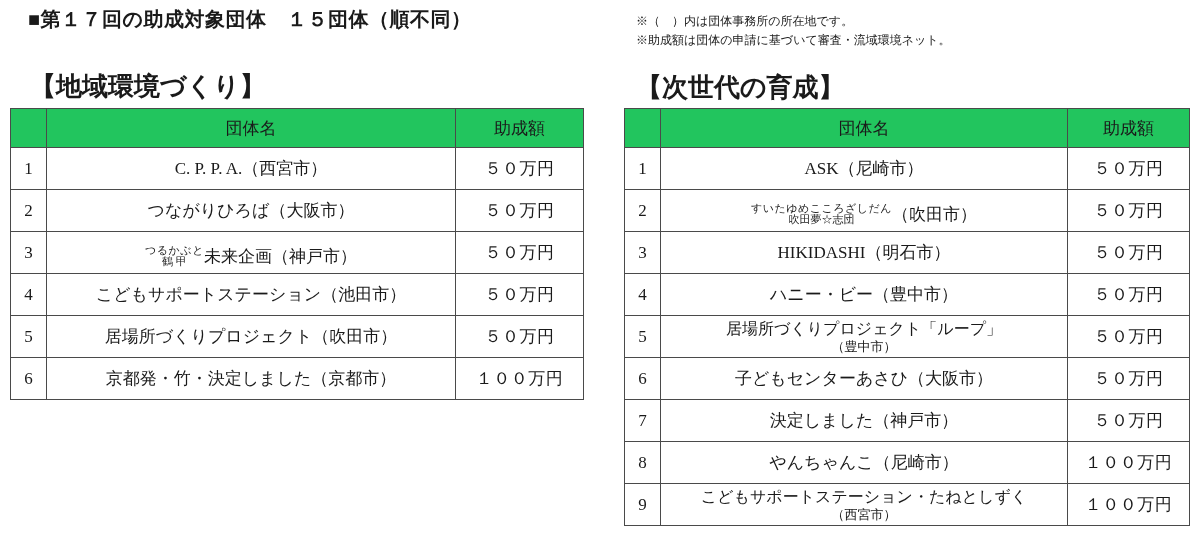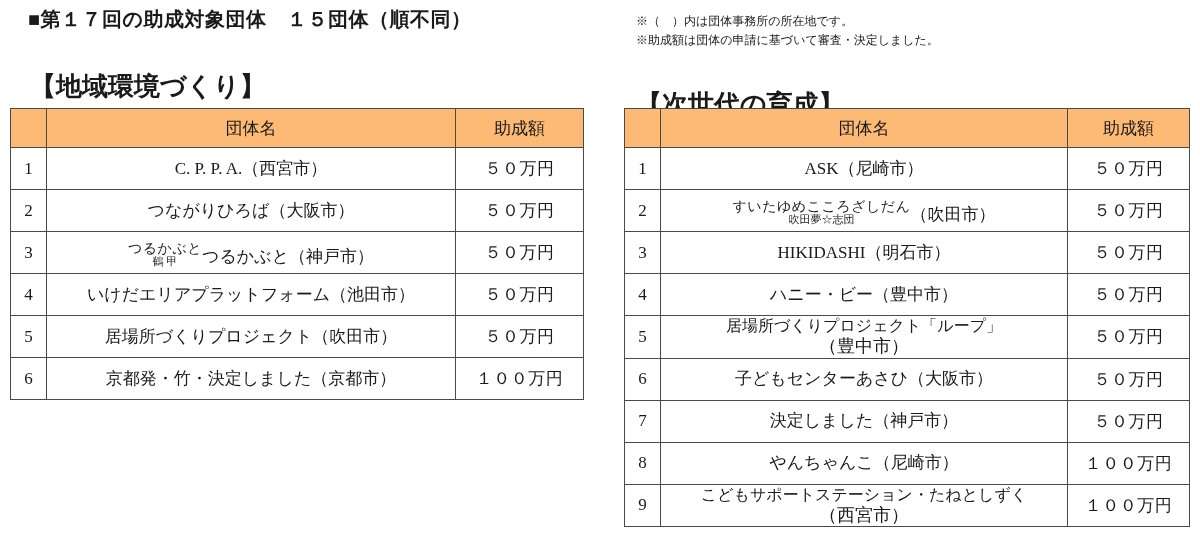--- a/index.html
+++ b/index.html
@@ -41,21 +41,21 @@
     white-space: nowrap;
   }
   
   .sec-heading {
     position: absolute;
     font-size: 26px;
     font-weight: bold;
     white-space: nowrap;
   }
   #heading-left { left: 30px; top: 69px; }
-  #heading-right { left: 636px; top: 87px; }
+  #heading-right { left: 636px; top: 70px; }
 
   
   .tbl-wrap {
     position: absolute;
   }
   #tbl-left-wrap { left: 10px; top: 108px; width: 574px; }
   #tbl-right-wrap { left: 624px; top: 108px; width: 566px; }
 
   table.grant {
     border-collapse: collapse;
@@ -63,21 +63,21 @@
     width: 100%;
     background: #fff;
   }
   table.grant th, table.grant td {
     border: 1px solid #4a4a4a;
     text-align: center;
     vertical-align: middle;
     padding: 0;
   }
   table.grant thead th {
-    background: #fdba74;
+    background: #22c55e;
     font-weight: normal;
     font-size: 17px;
     height: 38px;
   }
   table.grant tbody td {
     height: 41px;
     font-size: 17px;
   }
   .col-no { width: 36px; }
   .col-amt-left { width: 128px; }
@@ -91,36 +91,36 @@
   }
   .cell-name.small {
     font-size: 16px;
   }
   .cell-amt {
     font-size: 17px;
     letter-spacing: 0.5px;
   }
   .name-sub {
     display: block;
-    font-size: 18px;
+    font-size: 13px;
     line-height: 1.2;
   }
   
   .ruby {
     display: inline-block;
     position: relative;
     line-height: 1.1;
   }
   .ruby > .rb {
     display: block;
     font-size: 11px;
   }
   .ruby > .rt {
     display: block;
-    font-size: 14px;
+    font-size: 11px;
     line-height: 1;
     letter-spacing: 0.5px;
     margin-bottom: -1px;
   }
   .ruby-holder {
     display: inline-flex;
     align-items: flex-end;
     justify-content: center;
   }
   .plain-after {
@@ -131,21 +131,21 @@
 </style>
 </head>
 <body>
 
 <div class="page">
 
   <div class="main-title">■第１７回の助成対象団体　１５団体（順不同）</div>
 
   <div class="notes">
     <div class="note-line">※（　）内は団体事務所の所在地です。</div>
-    <div class="note-line">※助成額は団体の申請に基づいて審査・決定しました。</div>
+    <div class="note-line">※助成額は団体の申請に基づいて審査・流域環境ネット。</div>
   </div>
 
   <div class="sec-heading" id="heading-left">【地域環境づくり】</div>
   <div class="sec-heading" id="heading-right">【次世代の育成】</div>
 
   <div class="tbl-wrap" id="tbl-left-wrap">
     <table class="grant" id="tbl-left">
       <colgroup>
         <col class="col-no">
           <col>
@@ -169,27 +169,27 @@
             <td class="cell-name"><span>つながりひろば（大阪市）</span></td>
             <td class="cell-amt">５０万円</td>
           </tr>
           <tr>
             <td class="cell-no">3</td>
             <td class="cell-name"><span class="ruby-holder">
                 <span class="ruby">
                   <span class="rt">つるかぶと</span>
                   <span class="rb">鶴 甲</span>
                 </span>
-                <span class="plain-after"> つるかぶと（神戸市）</span>
+                <span class="plain-after"> 未来企画（神戸市）</span>
               </span></td>
             <td class="cell-amt">５０万円</td>
           </tr>
           <tr>
             <td class="cell-no">4</td>
-            <td class="cell-name"><span>いけだエリアプラットフォーム（池田市）</span></td>
+            <td class="cell-name"><span>こどもサポートステーション（池田市）</span></td>
             <td class="cell-amt">５０万円</td>
           </tr>
           <tr>
             <td class="cell-no">5</td>
             <td class="cell-name"><span>居場所づくりプロジェクト（吹田市）</span></td>
             <td class="cell-amt">５０万円</td>
           </tr>
           <tr>
             <td class="cell-no">6</td>
             <td class="cell-name"><span>京都発・竹・決定しました（京都市）</span></td>

